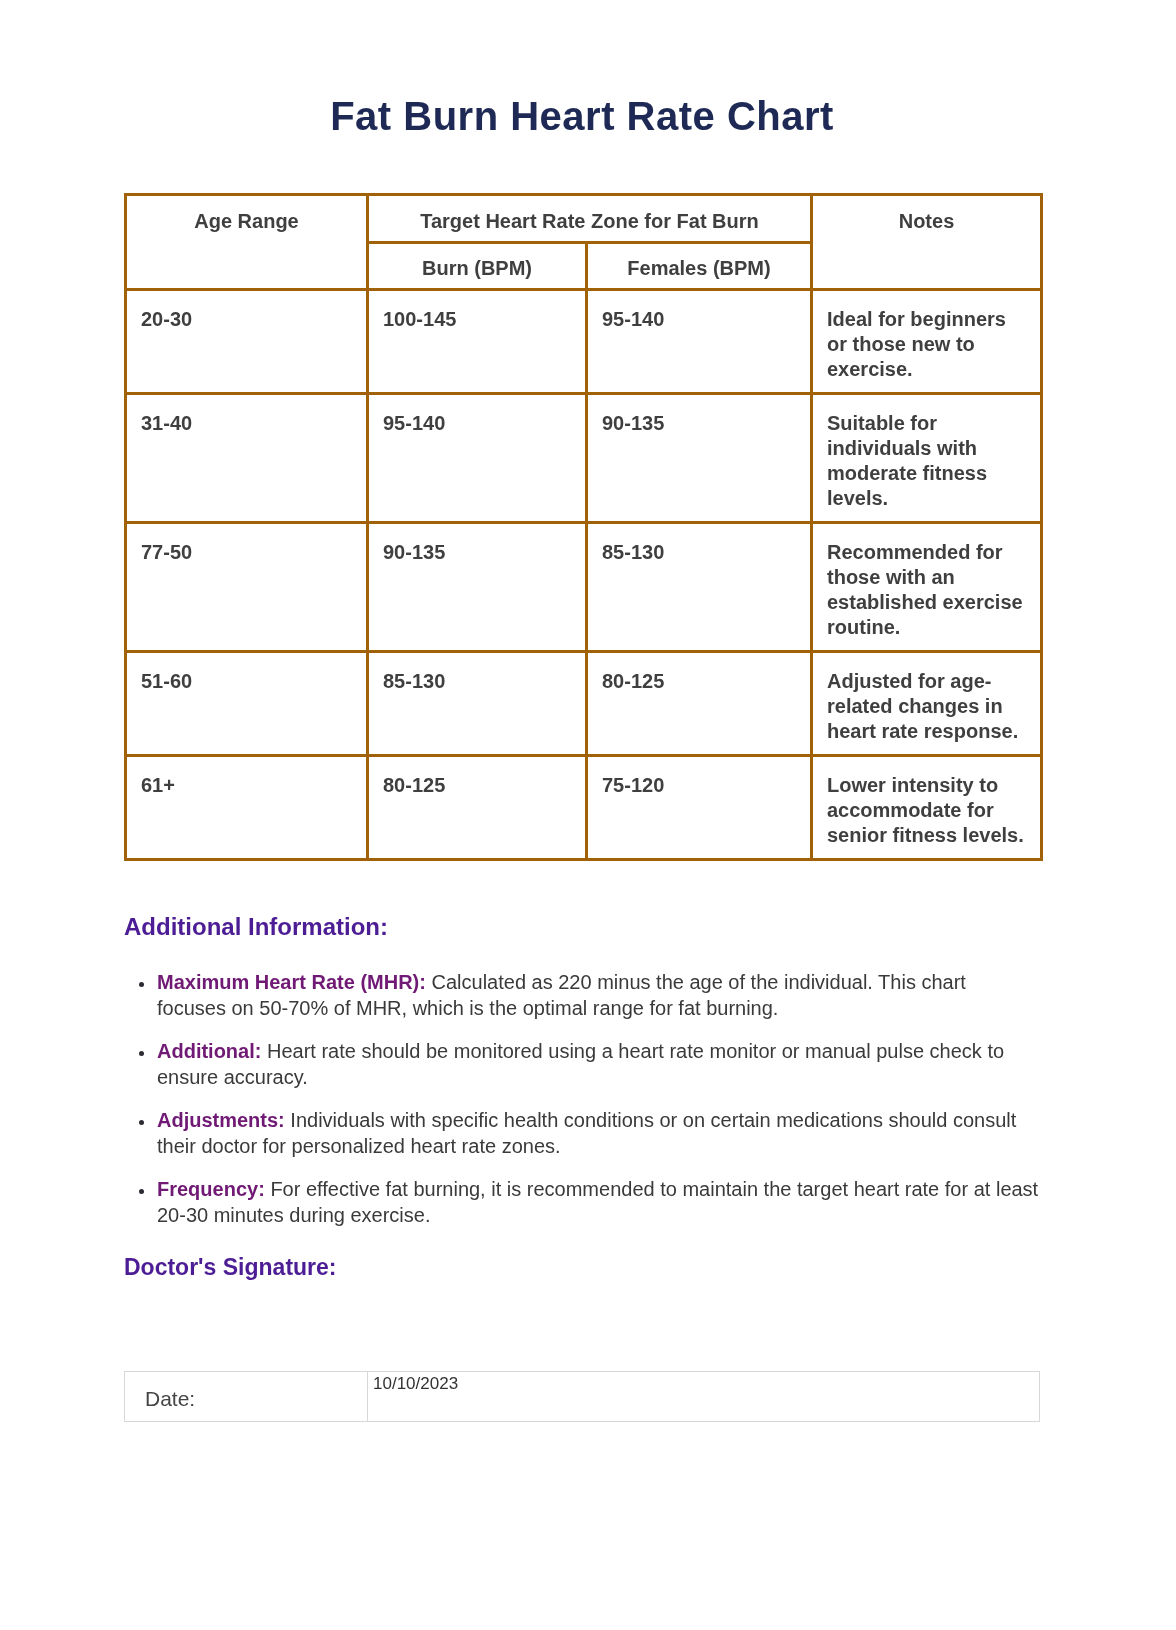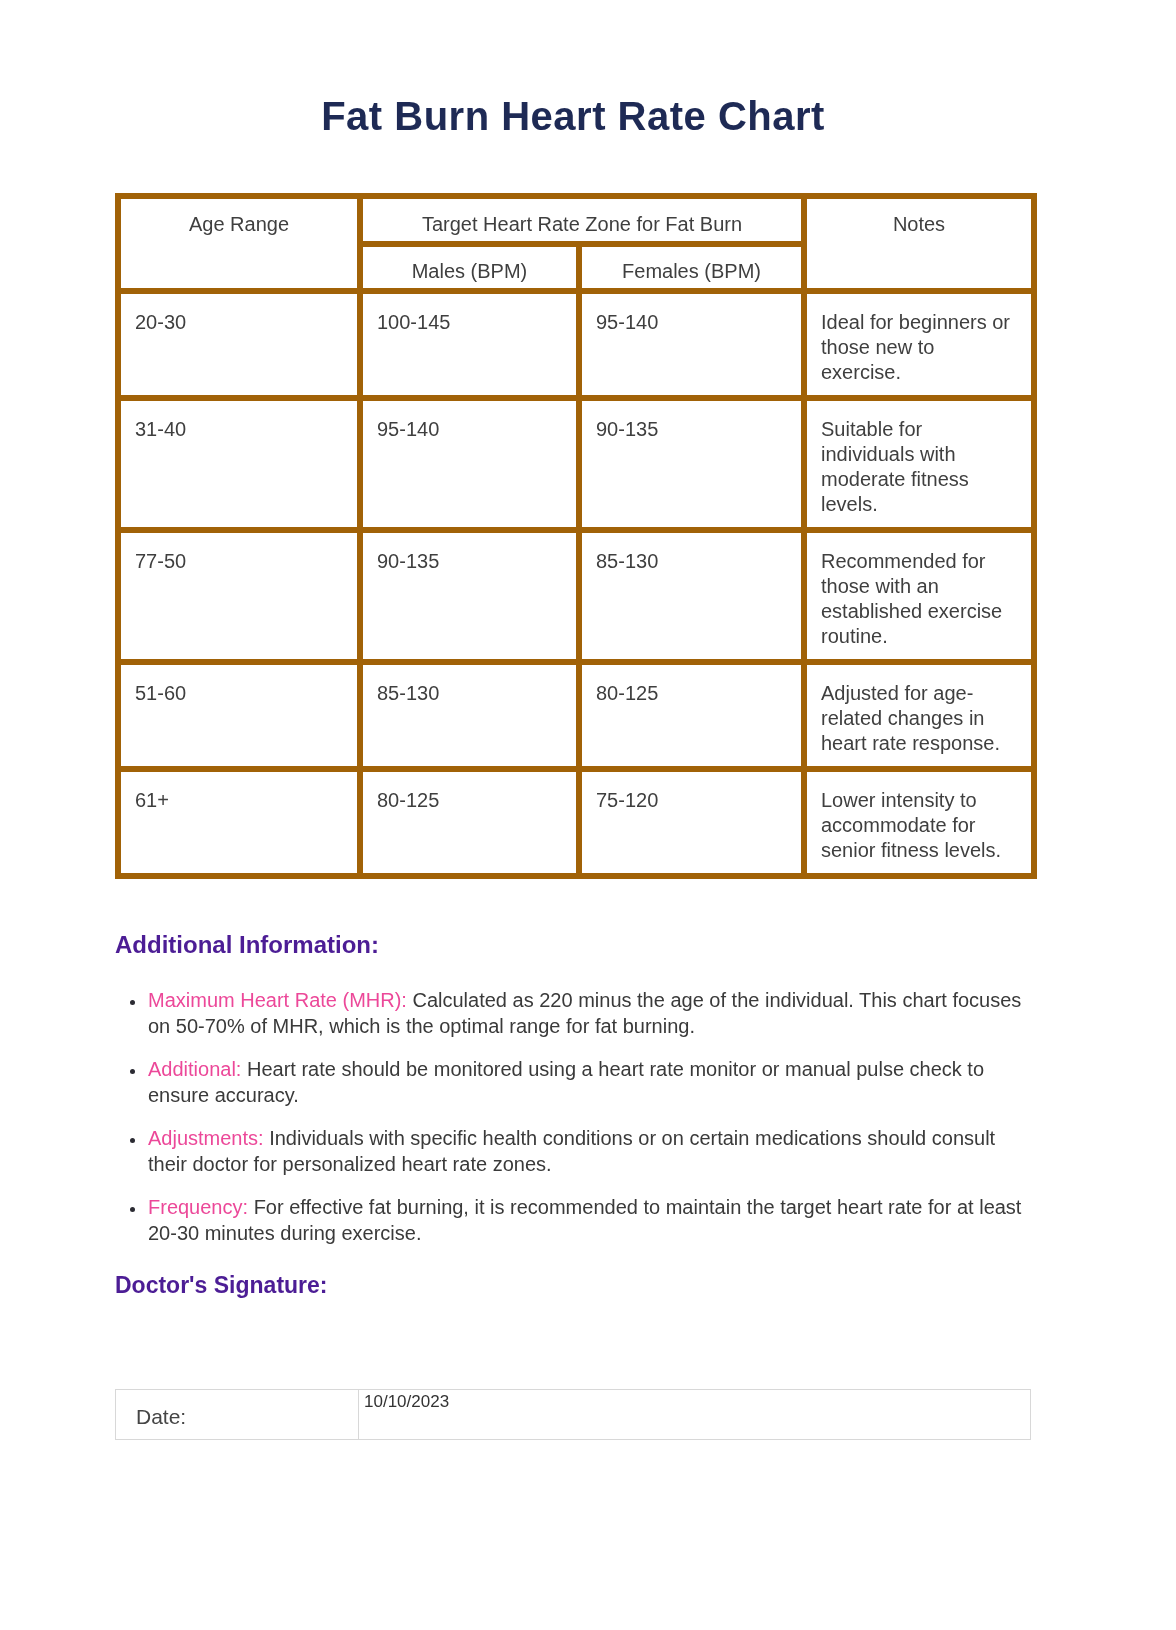--- a/index.html
+++ b/index.html
@@ -11,21 +11,21 @@
   .page {
     position: relative;
     width: 1176px;
     height: 1630px;
     background: #ffffff;
     margin: 0 auto;
     overflow: hidden;
   }
   .content {
     position: absolute;
-    left: 115px;
+    left: 124px;
     top: 0;
     width: 916px;
   }
   .doc-title {
     margin-top: 94px;
     text-align: center;
     font-size: 40px;
     font-weight: 700;
     color: #1e2a55;
     letter-spacing: 0.5px;
@@ -37,22 +37,22 @@
     border-collapse: collapse;
     table-layout: fixed;
     font-size: 20px;
     color: #3f3f3f;
   }
   table.hr-table col.c1 { width: 242px; }
   table.hr-table col.c2 { width: 219px; }
   table.hr-table col.c3 { width: 225px; }
   table.hr-table col.c4 { width: 230px; }
   table.hr-table th, table.hr-table td {
-    border: 6px solid #a16207;
-    font-weight: 400;
+    border: 3px solid #a16207;
+    font-weight: 700;
   }
   table.hr-table thead th {
     text-align: center;
     vertical-align: top;
     padding-top: 14px;
     height: 48px;
   }
   table.hr-table thead tr.sub th {
     height: 47px;
     padding-top: 13px;
@@ -78,21 +78,21 @@
   ul.info-list {
     margin-top: 28px;
     list-style: disc outside;
     padding-left: 31px;
     font-size: 20px;
     line-height: 26px;
     color: #3a3a3a;
   }
   ul.info-list li { margin-bottom: 17px; padding-left: 2px; }
   ul.info-list li::marker { color: #2b2b33; font-size: 15px; }
-  ul.info-list strong { font-weight: 400; color: #ec4899; }
+  ul.info-list strong { font-weight: 700; color: #701a75; }
   
   .sig-heading { margin-top: 26px; font-size: 23px; }
   table.sig-table {
     margin-top: 90px;
     width: 916px;
     border-collapse: collapse;
     table-layout: fixed;
   }
   table.sig-table col.s1 { width: 243px; }
   table.sig-table td {
@@ -142,21 +142,21 @@
           <col class="c3">
           <col class="c4">
         </colgroup>
       <thead>
         <tr>
           <th rowspan="2">Age Range</th>
           <th colspan="2">Target Heart Rate Zone for Fat Burn</th>
           <th rowspan="2">Notes</th>
         </tr>
         <tr class="sub">
-          <th>Males (BPM)</th>
+          <th>Burn (BPM)</th>
           <th>Females (BPM)</th>
         </tr>
       </thead>
       <tbody>
         <tr>
           <td>20-30</td>
           <td>100-145</td>
           <td>95-140</td>
           <td>Ideal for beginners or those new to exercise.</td>
         </tr>

